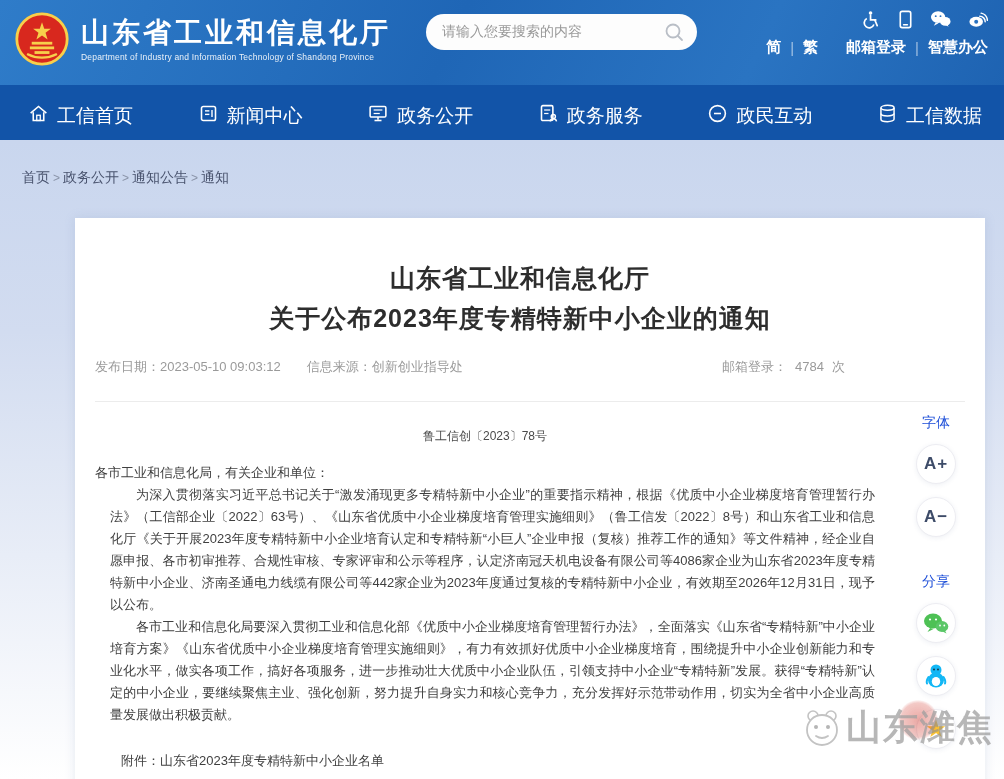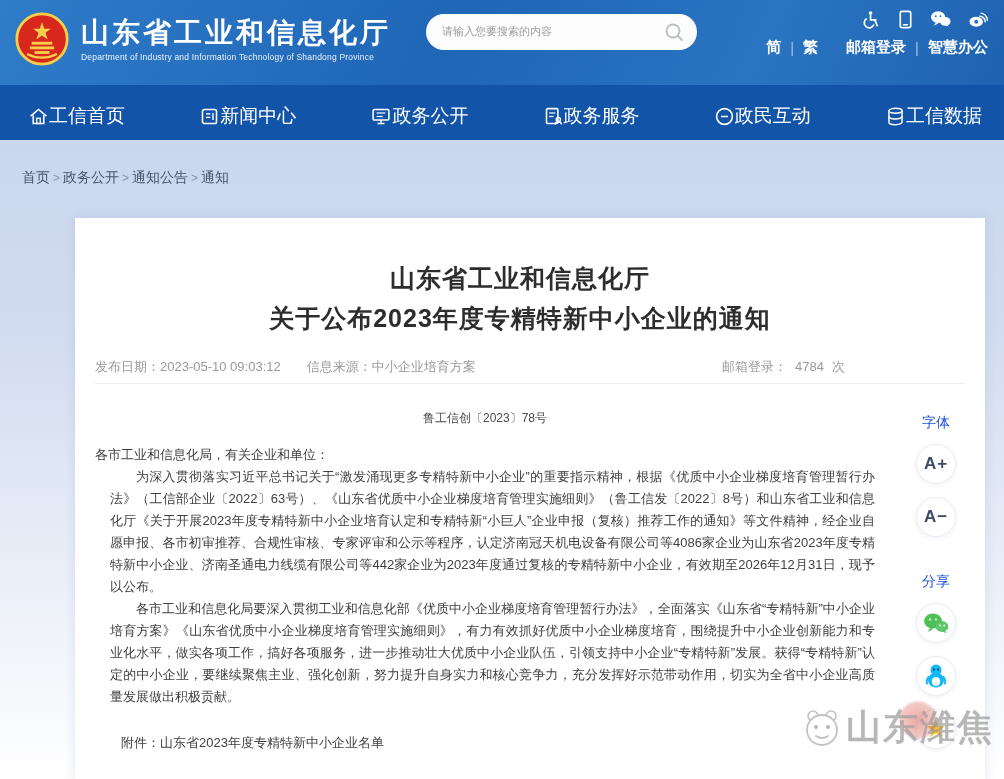--- a/index.html
+++ b/index.html
@@ -21,41 +21,41 @@
   .brand-title { font-size: 28px; font-weight: bold; letter-spacing: 3px; line-height: 32px; }
   .brand-sub { font-size: 8.5px; opacity: .9; margin-top: 3px; letter-spacing: .2px; }
 
   .search-box {
     position: absolute; left: 426px; top: 14px; width: 271px; height: 36px;
     background: #fdfdfd; border-radius: 18px; display: flex; align-items: center;
     padding: 0 12px 0 16px;
   }
   .search-box input {
     border: none; outline: none; background: transparent; flex: 1;
-    font-size: 11px; color: #333; font-family: Liberation Mono, monospace;
+    font-size: 14px; color: #333; font-family: Liberation Mono, monospace;
   }
   .search-box input::placeholder { color: #9a9a9a; }
   .search-btn { width: 22px; height: 22px; cursor: pointer; flex: 0 0 auto; }
 
   .header-right { position: absolute; right: 16px; top: 9px; color: #fff; }
   .hr-icons { display: flex; gap: 17px; justify-content: flex-end; align-items: center; height: 20px; }
   .hr-icons svg { display: block; }
   .hr-links { display: flex; align-items: center; gap: 9px; margin-top: 9px; font-size: 15px; font-weight: bold; }
   .hr-links .sep { opacity: .55; font-weight: normal; }
   .hr-links .gap { width: 10px; }
   .hr-link { cursor: pointer; }
 
   
   .nav-bar {
     position: absolute; left: 0; top: 85px; width: 1004px; height: 55px;
     background: #1254a8;
     display: flex; align-items: center; justify-content: space-between;
     padding: 0 22px 0 28px;
   }
-  .nav-item { display: flex; align-items: center; color: #fff; font-size: 19px; cursor: pointer; margin-top: 7px; }
+  .nav-item { display: flex; gap: 8px; color: #fff; font-size: 19px; cursor: pointer; margin-top: 7px; }
   .nav-item svg { display: block; }
 
   
   .page-area {
     position: absolute; left: 0; top: 140px; width: 1004px; height: 639px;
     background: linear-gradient(180deg, #c9d6ee 0%, #d2dcf0 30%, #e8edf7 65%, #ffffff 100%);
   }
 
   .breadcrumb {
     position: absolute; left: 22px; top: 169px; display: flex; align-items: center; gap: 3px;
@@ -68,21 +68,21 @@
   .content-card {
     position: absolute; left: 75px; top: 218px; width: 910px; height: 575px;
     background: #fff; box-shadow: 0 0 10px rgba(110, 135, 180, .18);
   }
   .article-title {
     margin: 40px 60px 0 40px; text-align: center;
     font-size: 25px; font-weight: bold; color: #2d2d2d; line-height: 40px;
     letter-spacing: 1px;
   }
   .meta-row {
-    margin: 20px 20px 8px 20px; padding-bottom: 7px; border-bottom: 1px solid #ececec;
+    margin: 20px 20px 8px 20px; padding-bottom: 25px; border-bottom: 1px solid #ececec;
     display: flex; align-items: baseline; font-size: 13px; color: #9a9a9a;
   }
   .meta-item { margin-right: 26px; white-space: nowrap; }
   .meta-views { margin-left: auto; margin-right: 120px; white-space: nowrap; }
   .meta-views .num { margin: 0 8px; }
 
   .article-body {
     margin: 0 110px 0 20px; color: #3f3f3f; font-size: 13px; line-height: 22px;
     text-align: justify;
   }
@@ -253,21 +253,21 @@
 </div>
 
 <div class="content-card">
   <h1 class="article-title">
     <span>山东省工业和信息化厅</span><br>
     <span>关于公布2023年度专精特新中小企业的通知</span>
   </h1>
 
   <div class="meta-row">
     <span class="meta-item">发布日期：2023-05-10 09:03:12</span>
-    <span class="meta-item">信息来源：中小企业培育方案</span>
+    <span class="meta-item">信息来源：创新创业指导处</span>
     <span class="meta-views"><span>邮箱登录：</span><span class="num">4784</span><span>次</span></span>
   </div>
 
   <div class="article-body">
     <div class="doc-number">鲁工信创〔2023〕78号</div>
     <p class="salutation">各市工业和信息化局，有关企业和单位：</p>
     <p class="para">为深入贯彻落实习近平总书记关于“激发涌现更多专精特新中小企业”的重要指示精神，根据《优质中小企业梯度培育管理暂行办法》（工信部企业〔2022〕63号）、《山东省优质中小企业梯度培育管理实施细则》（鲁工信发〔2022〕8号）和山东省工业和信息化厅《关于开展2023年度专精特新中小企业培育认定和专精特新“小巨人”企业申报（复核）推荐工作的通知》等文件精神，经企业自愿申报、各市初审推荐、合规性审核、专家评审和公示等程序，认定济南冠天机电设备有限公司等4086家企业为山东省2023年度专精特新中小企业、济南圣通电力线缆有限公司等442家企业为2023年度通过复核的专精特新中小企业，有效期至2026年12月31日，现予以公布。</p>
     <p class="para">各市工业和信息化局要深入贯彻工业和信息化部《优质中小企业梯度培育管理暂行办法》，全面落实《山东省“专精特新”中小企业培育方案》《山东省优质中小企业梯度培育管理实施细则》，有力有效抓好优质中小企业梯度培育，围绕提升中小企业创新能力和专业化水平，做实各项工作，搞好各项服务，进一步推动壮大优质中小企业队伍，引领支持中小企业“专精特新”发展。获得“专精特新”认定的中小企业，要继续聚焦主业、强化创新，努力提升自身实力和核心竞争力，充分发挥好示范带动作用，切实为全省中小企业高质量发展做出积极贡献。</p>
     <p class="attachment">附件：山东省2023年度专精特新中小企业名单</p>
     <div class="signature">

